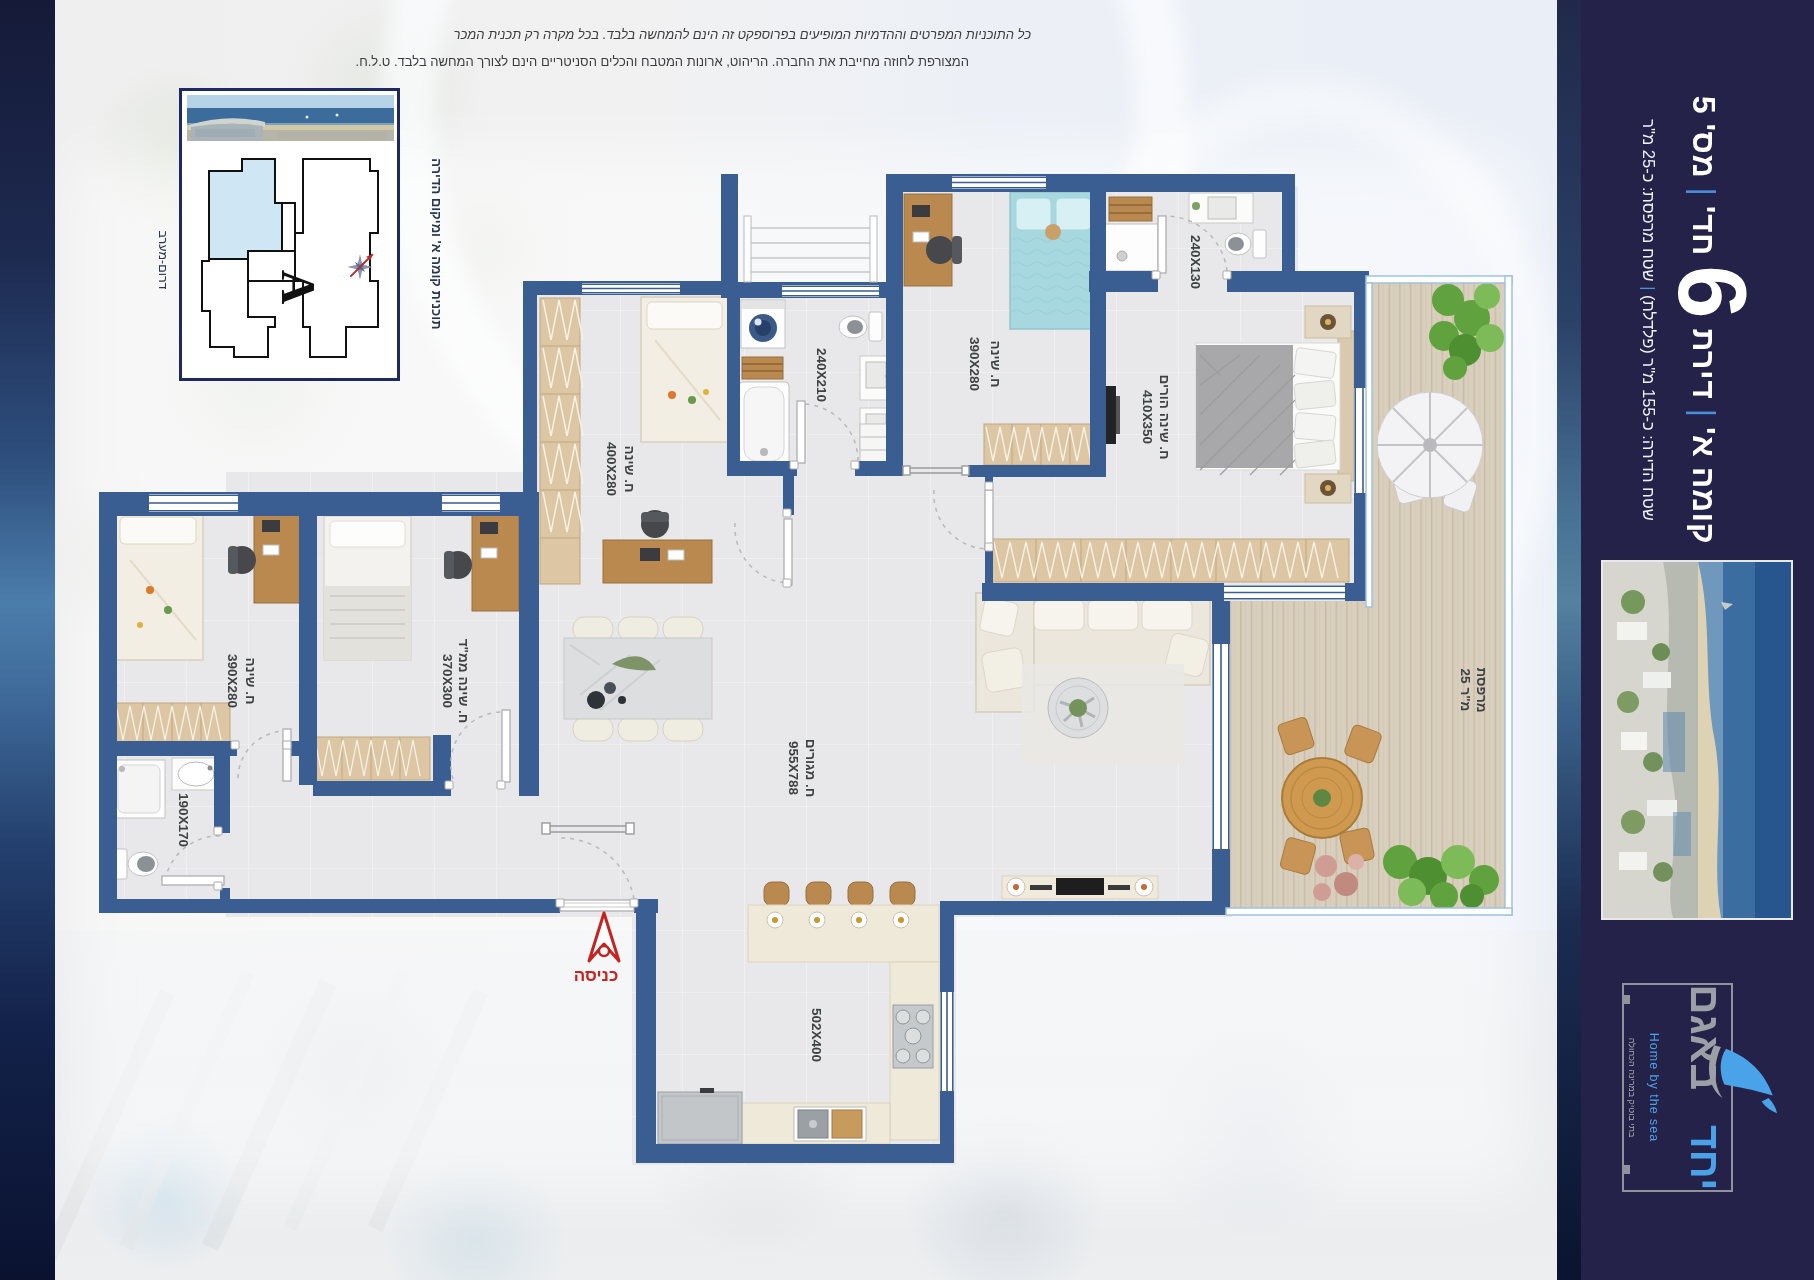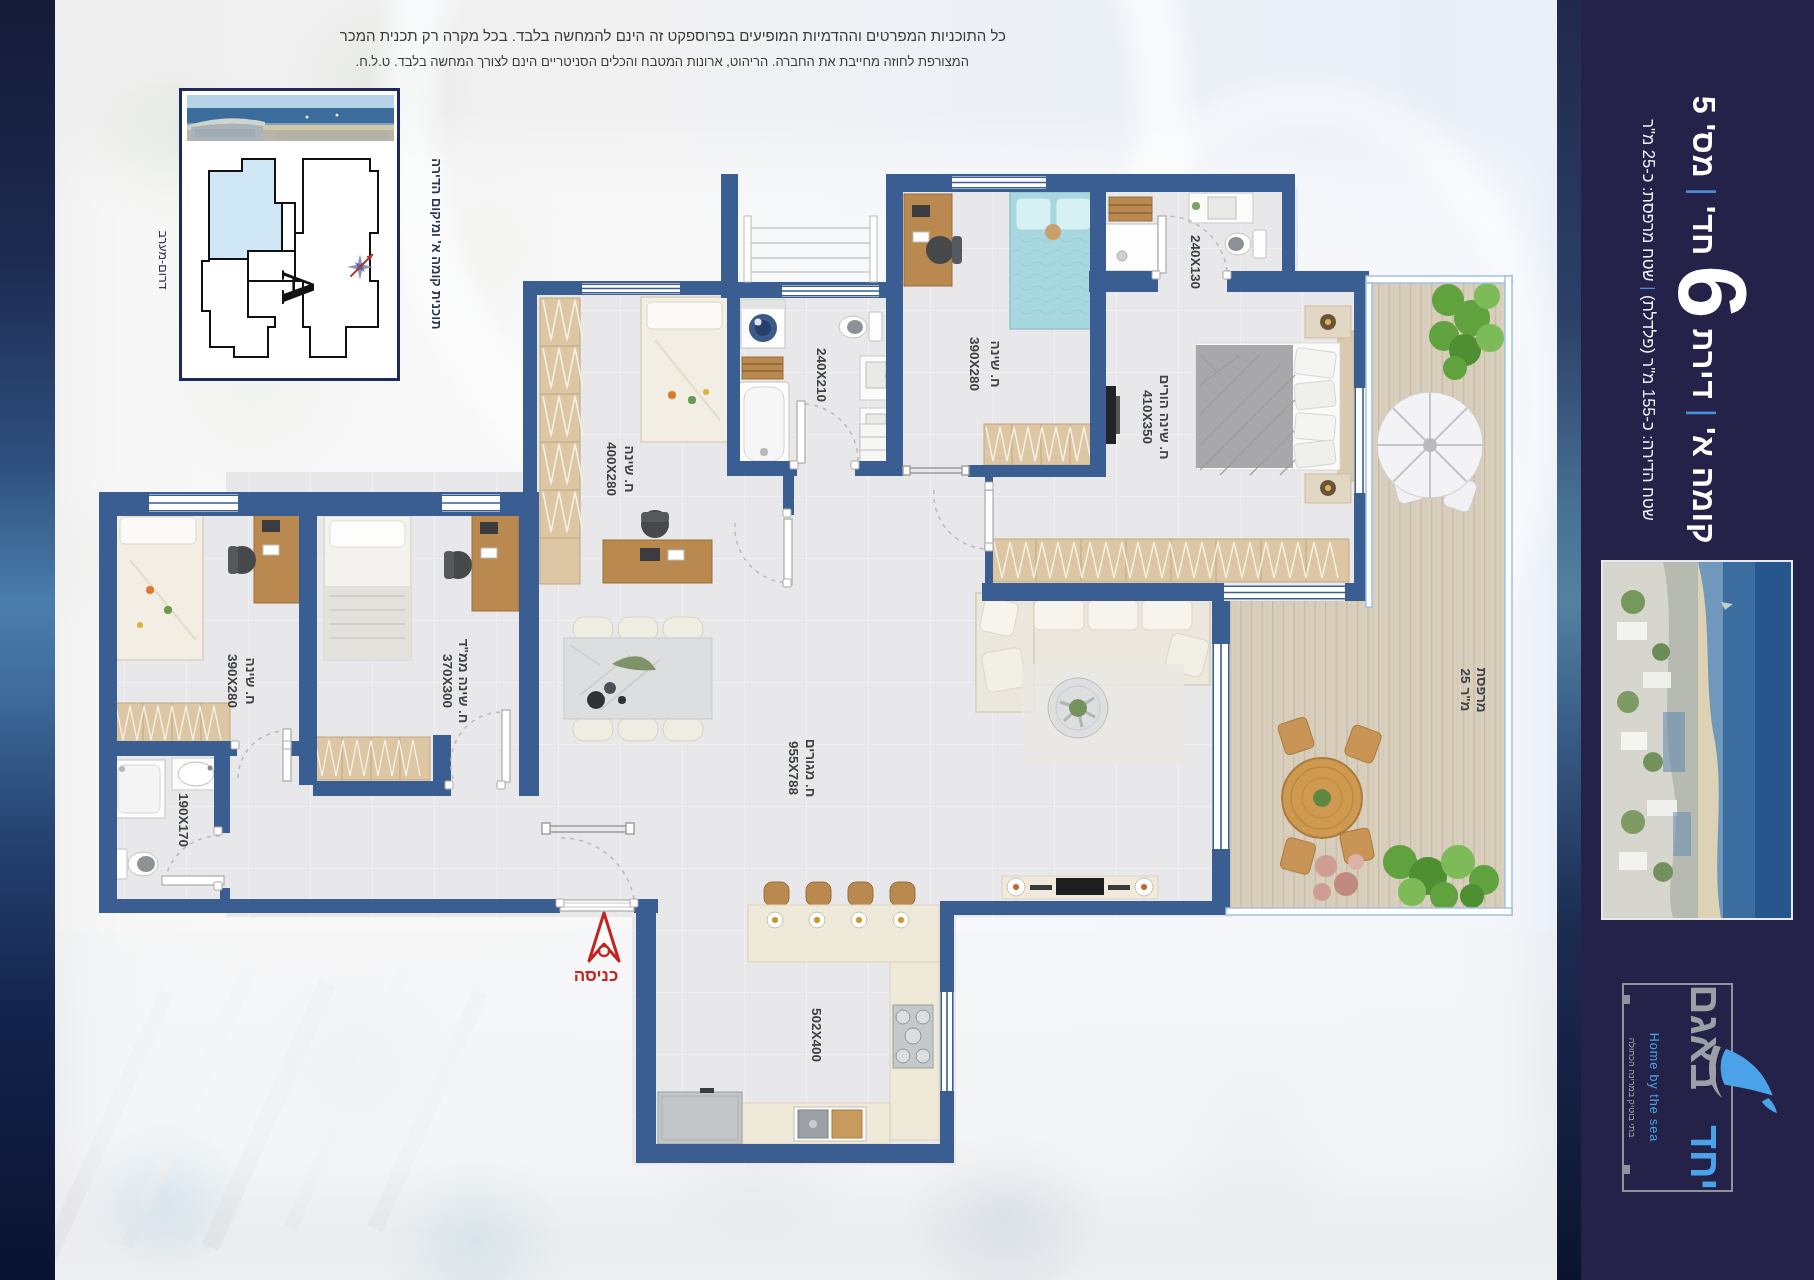--- a/index.html
+++ b/index.html
@@ -79,21 +79,21 @@
   <g transform="translate(30,-10) scale(0.85)">
   <path d="M40,26 C62,36 86,34 100,24 C88,42 60,44 38,34 Z" fill="#9aa0a6"></path>
   <path d="M42,20 C54,-10 72,-26 97,-35 C90,-12 87,6 84,22 C70,28 54,28 42,20 Z" fill="#4aa3e8"></path>
   <path d="M100,-30 C106,-36 112,-39 118,-40 C114,-31 110,-26 104,-22 Z" fill="#4aa3e8"></path>
   </g>
  </svg>
  <div class="abs" style="left:0;top:72px;width:209px;text-align:center;font-size:12.5px;letter-spacing:1px;color:#4aa3e8;">Home by the sea</div>
  <div class="abs" style="left:0;top:96px;width:209px;text-align:center;direction:rtl;font-size:9px;color:#a6a9ae;">בתי בוטיק במרינה הכחולה</div>
 </div>
 
-<div class="abs" style="right:808px;top:27px;direction:rtl;font-size:15px;color:#3c3c3e;white-space:nowrap;">כל התוכניות המפרטים וההדמיות המופיעים בפרוספקט זה הינם להמחשה בלבד. בכל מקרה רק תכנית המכר</div>
+<div class="abs" style="right:783px;top:27px;direction:rtl;font-size:13px;color:#3c3c3e;white-space:nowrap;font-style:italic;">כל התוכניות המפרטים וההדמיות המופיעים בפרוספקט זה הינם להמחשה בלבד. בכל מקרה רק תכנית המכר</div>
 <div class="abs" style="right:845px;top:54px;direction:rtl;font-size:13px;color:#3c3c3e;white-space:nowrap;">המצורפת לחוזה מחייבת את החברה. הריהוט, ארונות המטבח והכלים הסניטריים הינם לצורך המחשה בלבד. ט.ל.ח.</div>
 
 <div class="abs" style="left:179px;top:88px;width:221px;height:293px;background:#fff;border:3px solid #1e2a5e;box-sizing:border-box;">
  <svg class="abs" style="left:5px;top:4px;" width="207" height="46" viewBox="0 0 207 46">
   <rect width="207" height="17" fill="#b7d3e8"></rect>
   <rect y="13" width="207" height="17" fill="#3c6c9c"></rect>
   <rect y="28" width="207" height="3" fill="#7fa0ba"></rect>
   <rect y="30" width="207" height="5" fill="#d3c8a6"></rect>
   <rect y="35" width="207" height="11" fill="#b6b5aa"></rect>
   <path d="M2,30 Q40,18 78,27 L78,32 Q40,24 2,35 Z" fill="#cfd4cf"></path>

